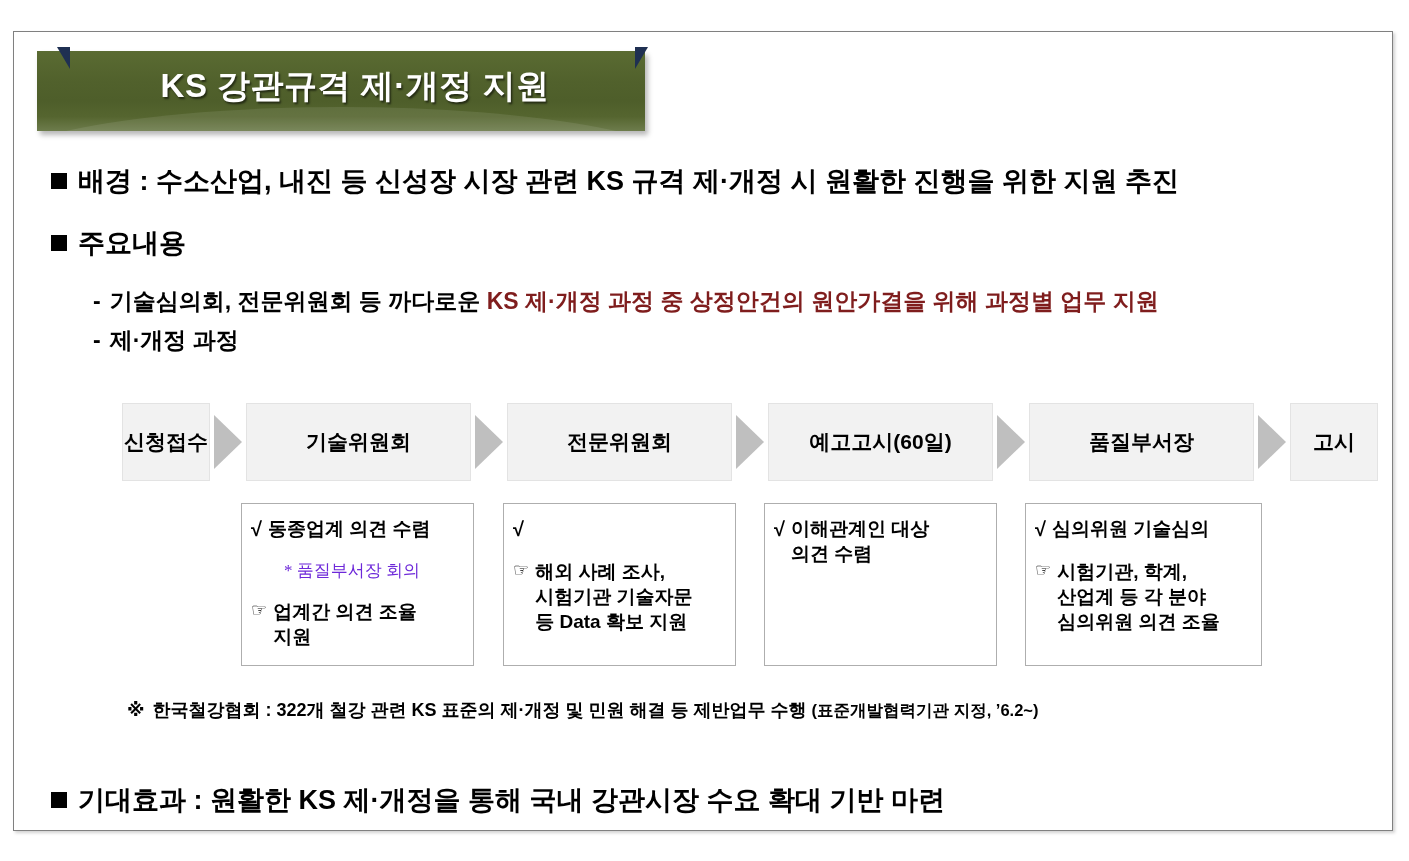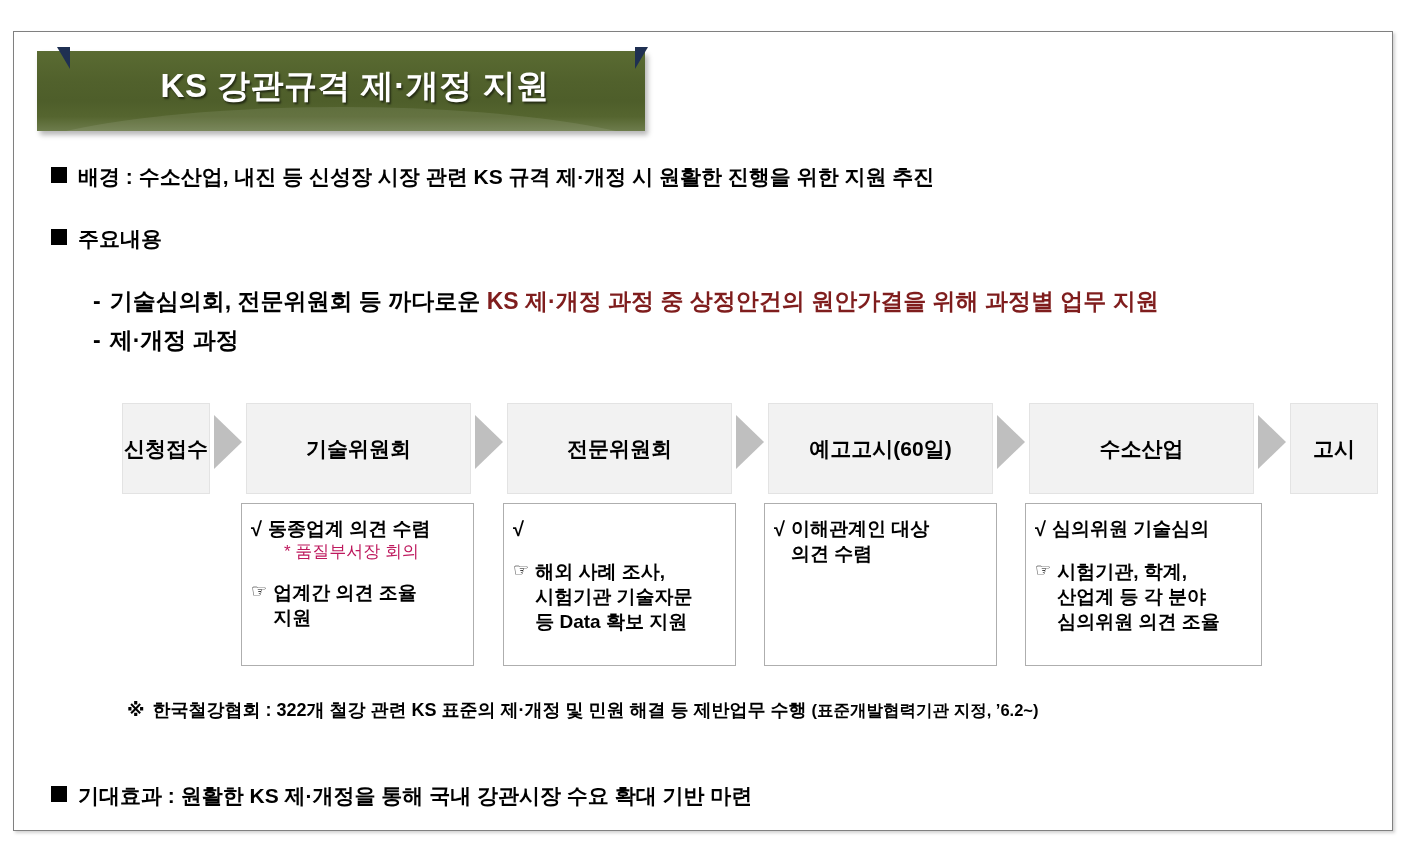--- a/index.html
+++ b/index.html
@@ -100,21 +100,21 @@
   .sq-bullet {
     display: inline-block;
     width: 16px;
     height: 16px;
     background: #000000;
     margin-right: 11px;
     vertical-align: 1px;
   }
   .head-line {
     position: absolute;
-    font-size: 21px;
+    font-size: 27px;
     font-weight: bold;
     color: #000000;
     white-space: nowrap;
   }
   .sub-line {
     position: absolute;
     font-size: 23px;
     font-weight: bold;
     color: #000000;
     white-space: nowrap;
@@ -147,21 +147,21 @@
     border: 1px solid #e3e3e3;
     box-sizing: border-box;
     display: flex;
     align-items: center;
     justify-content: center;
     text-align: center;
     font-size: 21px;
     font-weight: bold;
     color: #000000;
     line-height: 1.22;
-    height: 91px;
+    height: 78px;
   }
   .flow-arrow {
     width: 36px;
     height: 78px;
     display: flex;
     align-items: center;
     justify-content: center;
     flex: none;
   }
   .flow-arrow svg { display: block; }
@@ -191,23 +191,24 @@
     line-height: 1.33;
   }
   .marker.check { font-size: 20px; font-weight: bold; }
   .marker.hand  { font-size: 18px; }
   .detail-body { flex: 1 1 auto; }
   .detail-body .ln { display: block; white-space: nowrap; }
   .note-small {
     display: block;
     font-size: 17px;
     font-weight: normal;
-    color: #be185d;
-    margin: 0 0 0 16px;
+    color: #6d28d9;
+    margin: 19px 0 0 16px;
     white-space: nowrap;
+    font-family: Liberation Serif, serif;
   }
   .gap { height: 14px; }
 
   #detail-1 { left: 227px; width: 233px; }
   #detail-2 { left: 489px; width: 233px; }
   #detail-3 { left: 750px; width: 233px; }
   #detail-4 { left: 1011px; width: 237px; }
 
   
   #footnote {
@@ -280,21 +281,21 @@
       <div class="flow-box" style="width: 225px;">
         <div>예고고시</div>
         <div>(60일)</div>
       </div>
       <div class="flow-arrow">
         <svg width="30" height="56" viewBox="0 0 30 56">
           <polygon points="1,1 29,28 1,55" fill="#bfbfbf"></polygon>
         </svg>
       </div>
       <div class="flow-box" style="width: 225px;">
-        <div>수소산업</div>
+        <div>품질부서장</div>
       </div>
       <div class="flow-arrow">
         <svg width="30" height="56" viewBox="0 0 30 56">
           <polygon points="1,1 29,28 1,55" fill="#bfbfbf"></polygon>
         </svg>
       </div>
       <div class="flow-box" style="width: 88px;">
         <div>고시</div>
       </div>
     </div>

